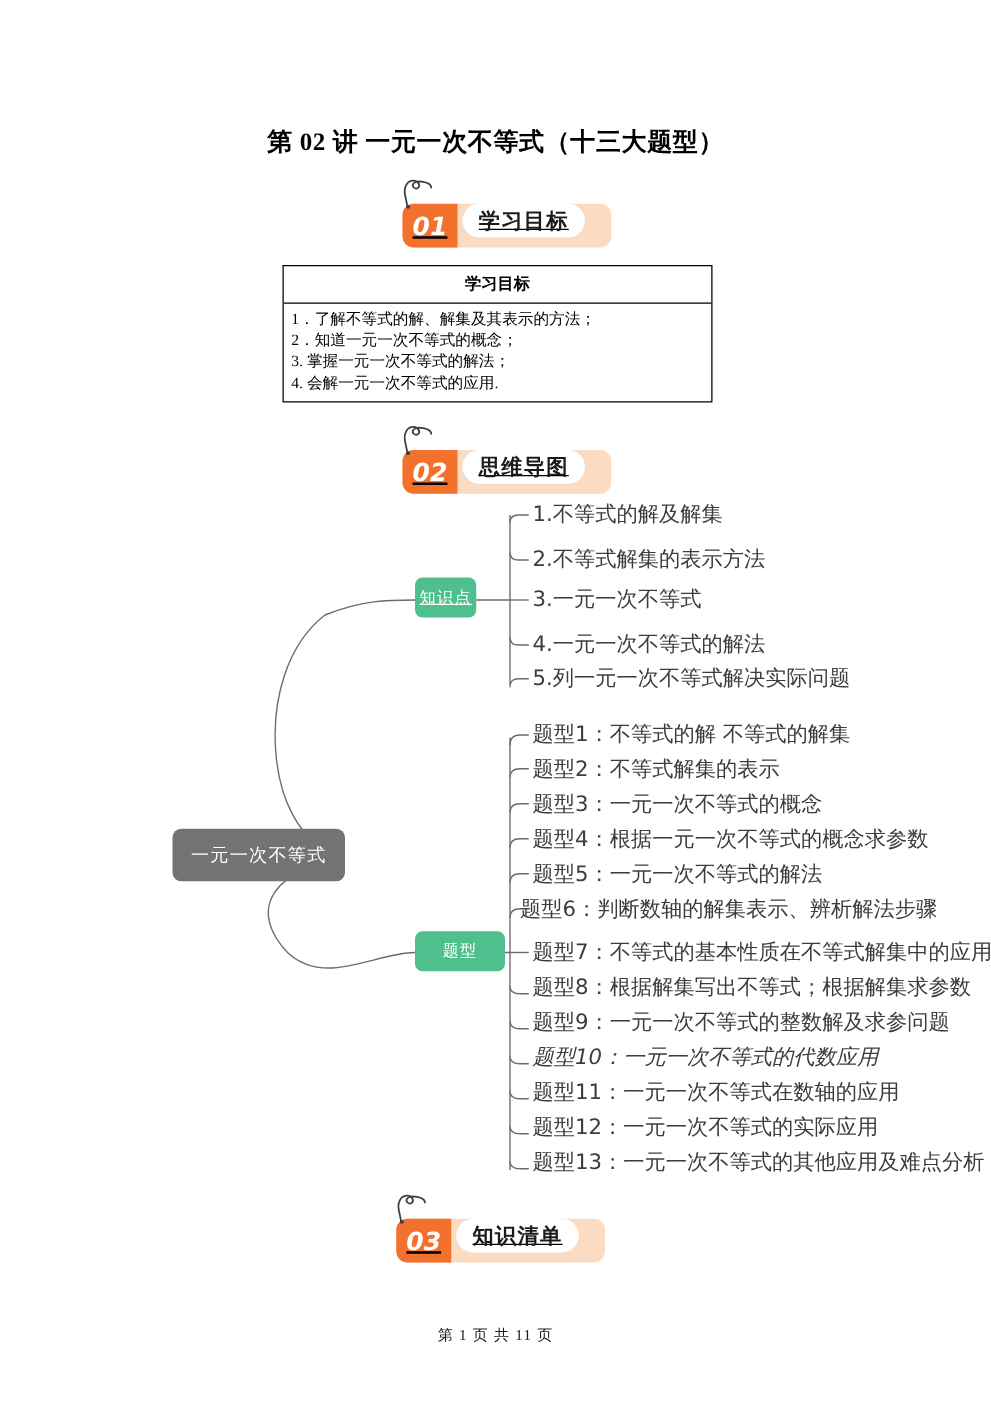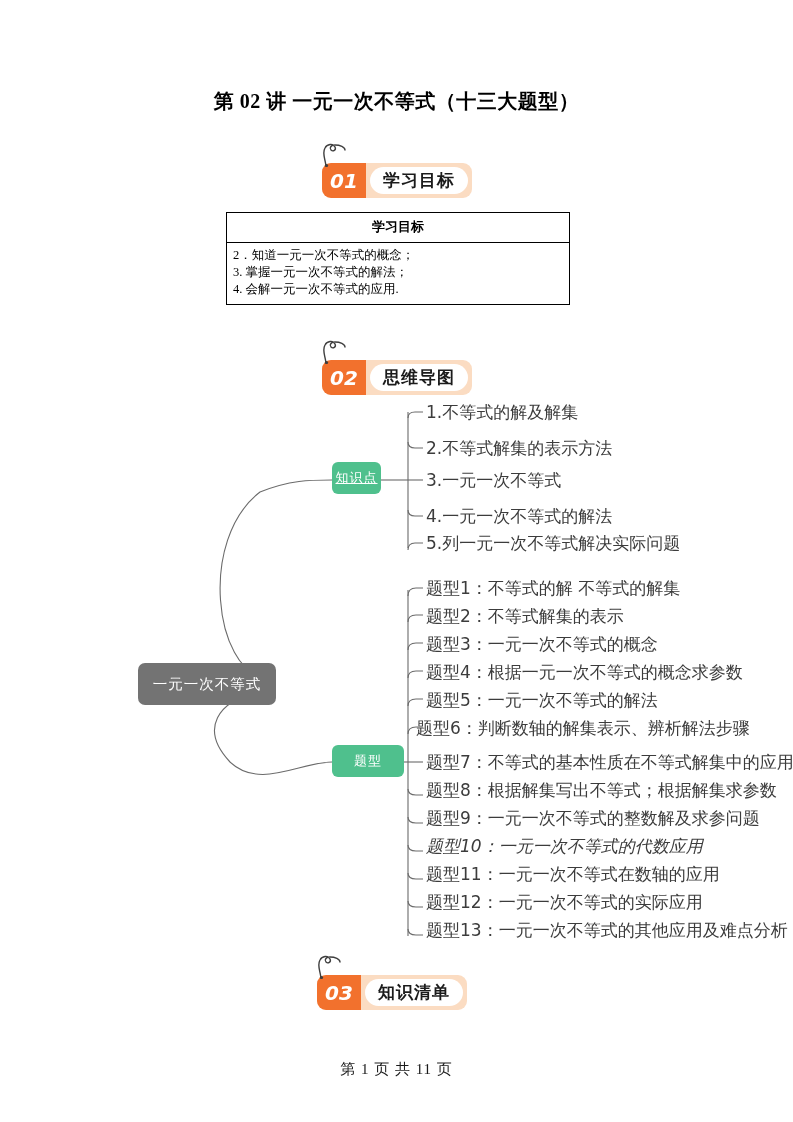--- a/index.html
+++ b/index.html
@@ -12,41 +12,42 @@
     height: 1122px;
     position: relative;
     font-family: "Liberation Serif", "DejaVu Serif", serif;
     color: #000;
     overflow: hidden;
   }
 
   
   .doc-title {
     position: absolute;
-    top: 88px;
+    top: 100px;
     left: 0;
     width: 793px;
     text-align: center;
     font-family: "Liberation Serif", "DejaVu Serif", serif;
     font-weight: bold;
     font-size: 20px;
     letter-spacing: 0.5px;
     color: #000;
   }
 
   
   .badge {
     position: absolute;
     height: 35px;
     border-radius: 9px;
     background: #fbdcc2;
     display: flex;
-    align-items: center;
+    align-items: flex-start;
     box-sizing: border-box;
-    padding-right: 4px;
+    padding-right: 21px;
+    text-decoration: underline;
   }
   .badge-num {
     width: 44px;
     height: 35px;
     border-radius: 9px 0 0 9px;
     background: #f2712d;
     color: #ffffff;
     font-family: "DejaVu Sans", "Liberation Sans", sans-serif;
     font-weight: bold;
     font-size: 20px;
@@ -156,21 +157,21 @@
   }
 
   
   .footer {
     position: absolute;
     top: 1060px;
     left: 0;
     width: 793px;
     text-align: center;
     font-family: "Liberation Serif", "DejaVu Serif", serif;
-    font-size: 15px;
+    font-size: 12px;
     color: #1a1a1a;
     letter-spacing: 1px;
   }
 </style>
 </head>
 <body>
 
 <div class="doc-title">第 02 讲 一元一次不等式（十三大题型）</div>
 
 <div class="badge" style="left:322px; top:163px;">
@@ -178,20 +179,21 @@
     <path d="M8 25 C7 17 4 12 7 7 C9 3 15 2 17 6 C18.5 9 15 11 13 9 C11 7 13 4 17 4 C22 4 27 6 27 9" fill="none" stroke="#3f3f3f" stroke-width="1.4" stroke-linecap="round"></path>
     <circle cx="8.5" cy="24.5" r="1.6" fill="#3f3f3f"></circle>
   </svg>
   <div class="badge-num">01</div>
   <div class="badge-pill">学习目标</div>
 </div>
 
 <div class="obj-table">
   <div class="obj-head">学习目标</div>
   <div class="obj-body">
+    <div>1．了解不等式的解、解集及其表示的方法；</div>
     <div>2．知道一元一次不等式的概念；</div>
     <div>3. 掌握一元一次不等式的解法；</div>
     <div>4. 会解一元一次不等式的应用.</div>
   </div>
 </div>
 
 <div class="badge" style="left:322px; top:360px;">
   <svg class="badge-curl" viewBox="0 0 34 26">
     <path d="M8 25 C7 17 4 12 7 7 C9 3 15 2 17 6 C18.5 9 15 11 13 9 C11 7 13 4 17 4 C22 4 27 6 27 9" fill="none" stroke="#3f3f3f" stroke-width="1.4" stroke-linecap="round"></path>
     <circle cx="8.5" cy="24.5" r="1.6" fill="#3f3f3f"></circle>

